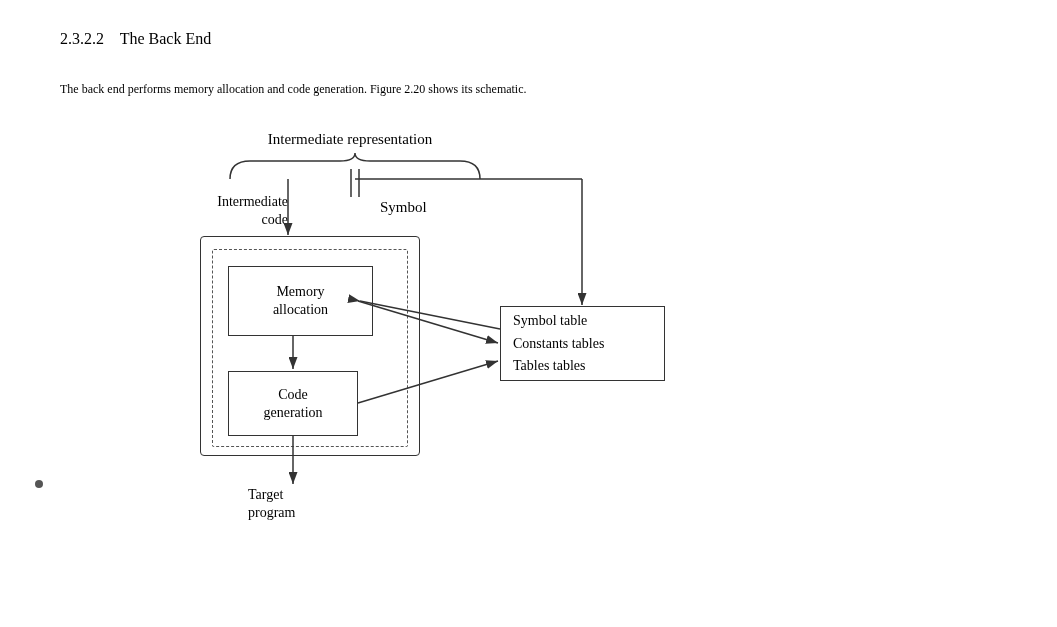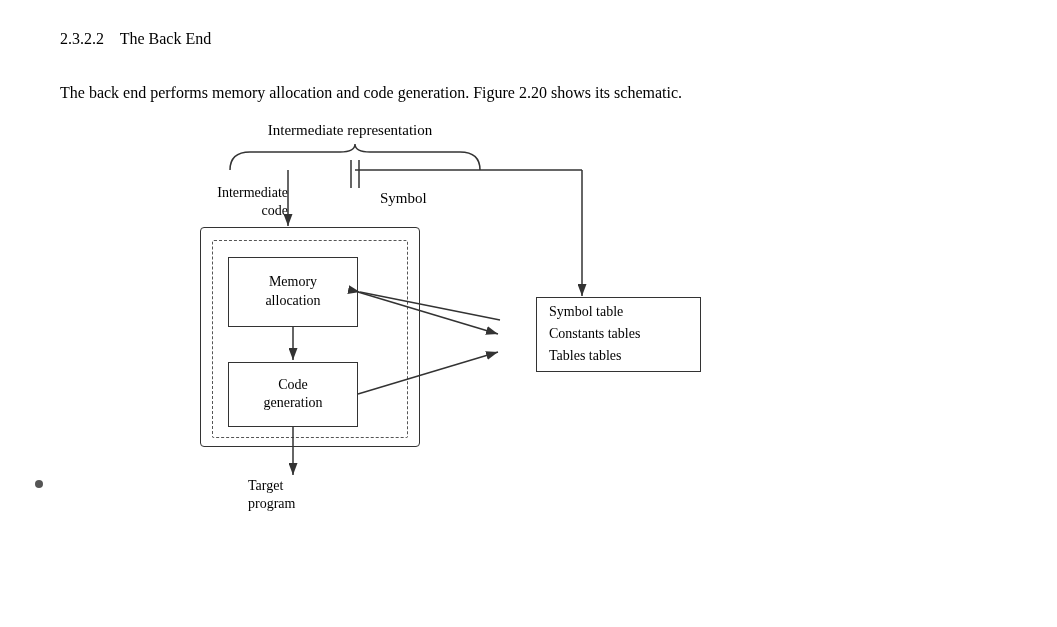--- a/index.html
+++ b/index.html
@@ -13,23 +13,23 @@
       padding: 30px 60px;
     }
 
     .section-heading {
       font-weight: normal;
       font-size: 16px;
       margin-bottom: 32px;
     }
 
     .body-text {
-      font-size: 16px;
+      font-size: 12px;
       line-height: 1.6;
-      margin-bottom: 16px;
+      margin-bottom: 32px;
       max-width: 700px;
     }
 
     
     .diagram-container {
       position: relative;
       width: 600px;
       height: 420px;
       margin-left: 80px;
     }
@@ -90,21 +90,21 @@
       height: 198px;
       border: 1.5px dashed #555;
       border-radius: 2px;
     }
 
     
     .memory-box {
       position: absolute;
       top: 135px;
       left: 88px;
-      width: 130px;
+      width: 145px;
       height: 70px;
       border: 1.5px solid #333;
       background: #fff;
       display: flex;
       align-items: center;
       justify-content: center;
       text-align: center;
       font-size: 14px;
       line-height: 1.3;
     }
@@ -135,21 +135,20 @@
       height: 75px;
       border: 1.5px solid #333;
       background: #fff;
       display: flex;
       flex-direction: column;
       align-items: flex-start;
       justify-content: center;
       padding: 6px 12px;
       font-size: 14px;
       line-height: 1.6;
-      margin-left: 36px;
     }
 
     
     .target-label {
       position: absolute;
       top: 355px;
       left: 108px;
       font-size: 14px;
       line-height: 1.3;
       width: 90px;

